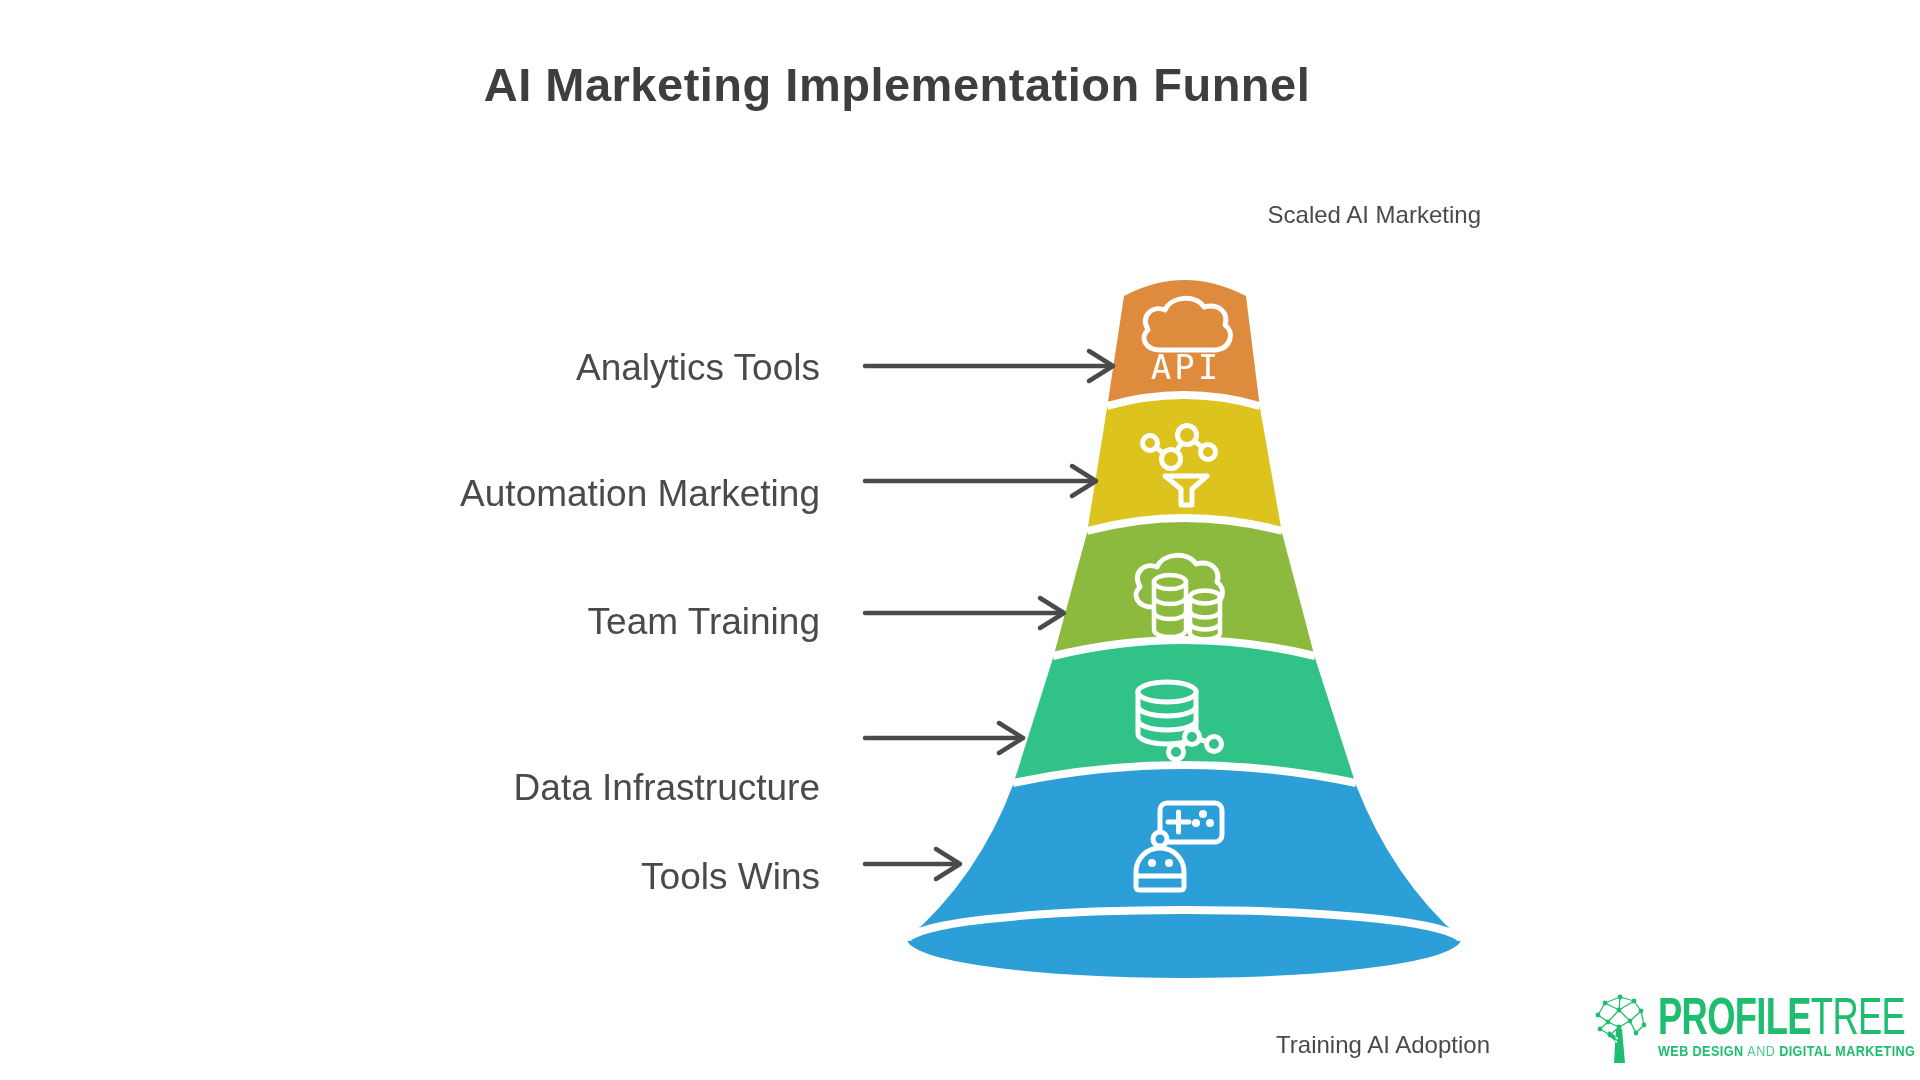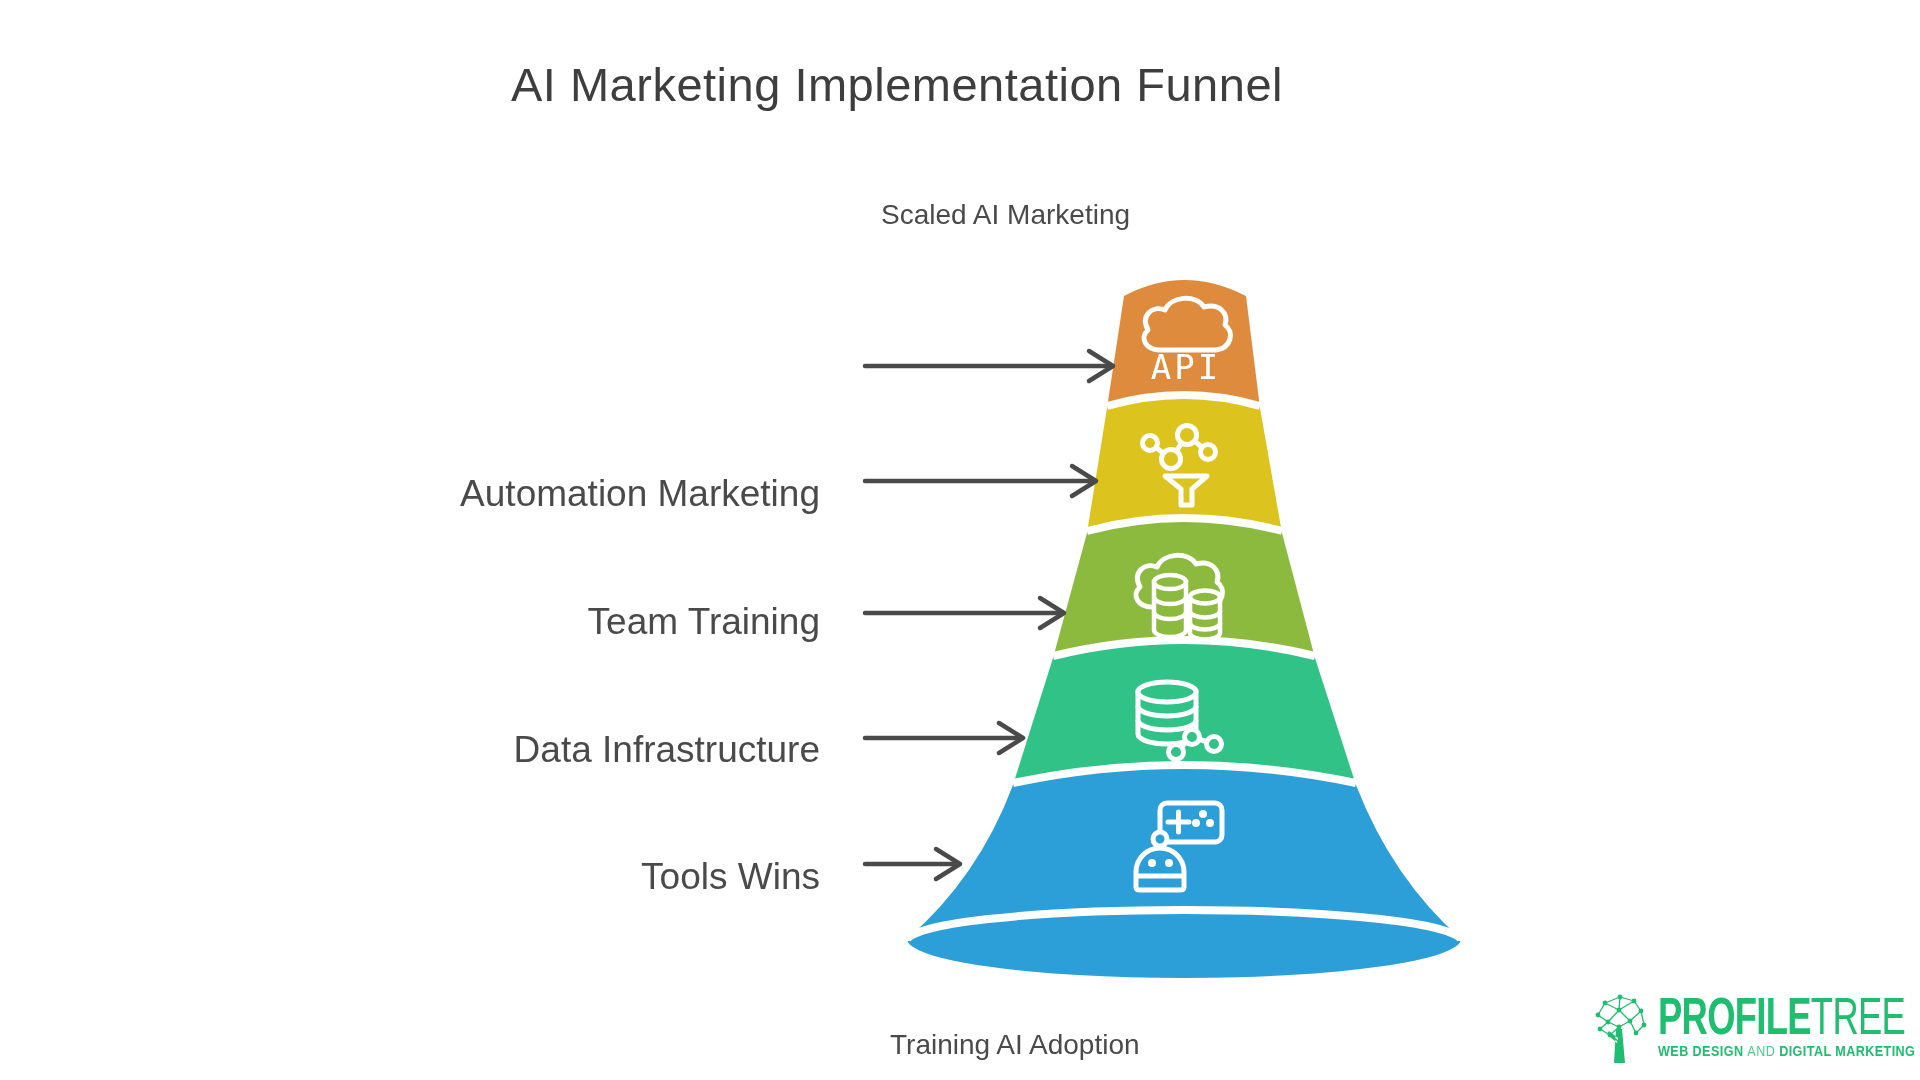--- a/index.html
+++ b/index.html
@@ -3,22 +3,22 @@
 <meta charset="utf-8">
 <style>
   :root{
     --background:#FFFFFF; --title:#3E3E3E; --text:#4A4A4A; --arrow:#4A4A4A;
     --icon_stroke:#FFFFFF; --logo_green:#1FBD6F;
   }
   html,body{margin:0;padding:0;}
   body{background:var(--background);font-family:"Liberation Sans",sans-serif;}
   .page{position:relative;width:1920px;height:1080px;background:var(--background);overflow:hidden;}
   .page-title{position:absolute;top:26px;left:0;width:1794px;text-align:center;
-    font-size:47px;font-weight:normal;color:var(--title);letter-spacing:.5px;}
-  .cap-label{position:absolute;width:600px;text-align:left;font-size:28px;color:var(--text);line-height:46px;}
+    font-size:47px;font-weight:bold;color:var(--title);letter-spacing:.5px;}
+  .cap-label{position:absolute;width:600px;text-align:right;font-size:24px;color:var(--text);line-height:46px;}
   .cap-label.top{left:881px;top:192px;}
   .cap-label.bottom{left:890px;top:1022px;}
   .stage-label{position:absolute;right:1100px;font-size:37px;color:var(--text);line-height:46px;white-space:nowrap;}
   .funnel-svg{position:absolute;left:0;top:0;}
   .ol{stroke:var(--icon_stroke);stroke-width:5;fill:none;stroke-linecap:round;stroke-linejoin:round;}
   .api-text{font-family:"DejaVu Sans Mono",monospace;font-size:34px;letter-spacing:3px;fill:#FFFFFF;text-anchor:middle;}
   .logo{position:absolute;left:1592px;top:991px;display:flex;align-items:flex-start;gap:8px;}
   .logo-text{display:flex;flex-direction:column;}
   .logo-brand{font-size:52px;line-height:50px;font-weight:800;color:var(--logo_green);
     letter-spacing:-1px;transform:scaleX(.70);transform-origin:left top;white-space:nowrap;}
@@ -30,23 +30,24 @@
 </head>
 <body>
 
 <div class="page">
 
   <h1 class="page-title">AI Marketing Implementation Funnel</h1>
 
   <div class="cap-label top">Scaled AI Marketing</div>
   <div class="cap-label bottom">Training AI Adoption</div>
 
+  <div class="stage-label" style="top:345px;">Analytics Tools</div>
   <div class="stage-label" style="top:471px;">Automation Marketing</div>
   <div class="stage-label" style="top:599px;margin-left:36px;">Team Training</div>
-  <div class="stage-label" style="top:727px;">Data Infrastructure</div>
+  <div class="stage-label" style="top:765px;">Data Infrastructure</div>
   <div class="stage-label" style="top:854px;">Tools Wins</div>
 
   <svg class="funnel-svg" width="1920" height="1080" viewBox="0 0 1920 1080">
     <defs>
       <path id="cloud-shape" d="M1160,350 C1146,350 1139,338 1148,330 C1140,315 1153,305 1165,310 C1171,296 1196,294 1204,307 C1219,303 1229,313 1225,325 C1235,332 1231,348 1216,350 Z"></path>
     </defs>
 
     <g>
       <path d="M1124,296 Q1184,264 1246,296 L1260,408 Q1184,386 1107,408 Z" fill="#DE8B3E"></path>
       <path d="M1107,408 Q1184,386 1260,408 L1282,533 Q1184,507 1087,533 Z" fill="#DCC31E"></path>

